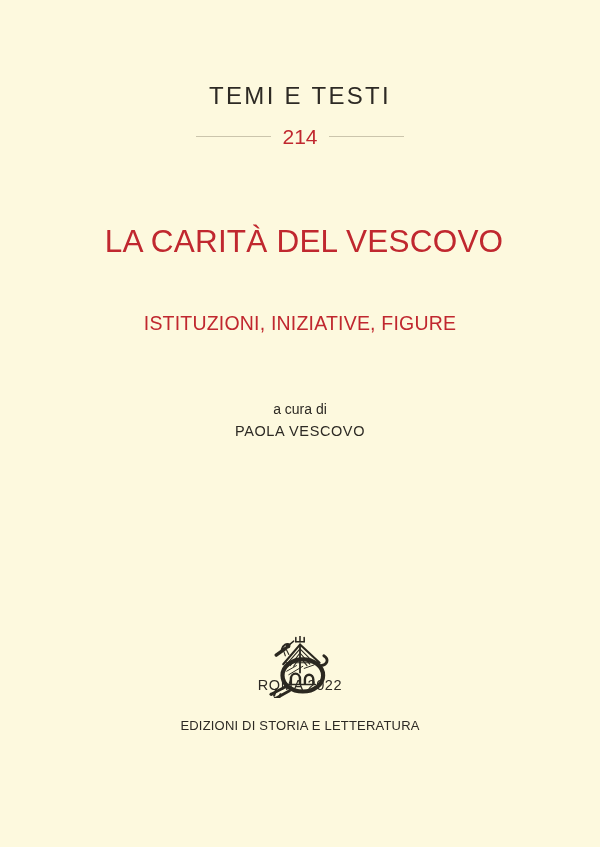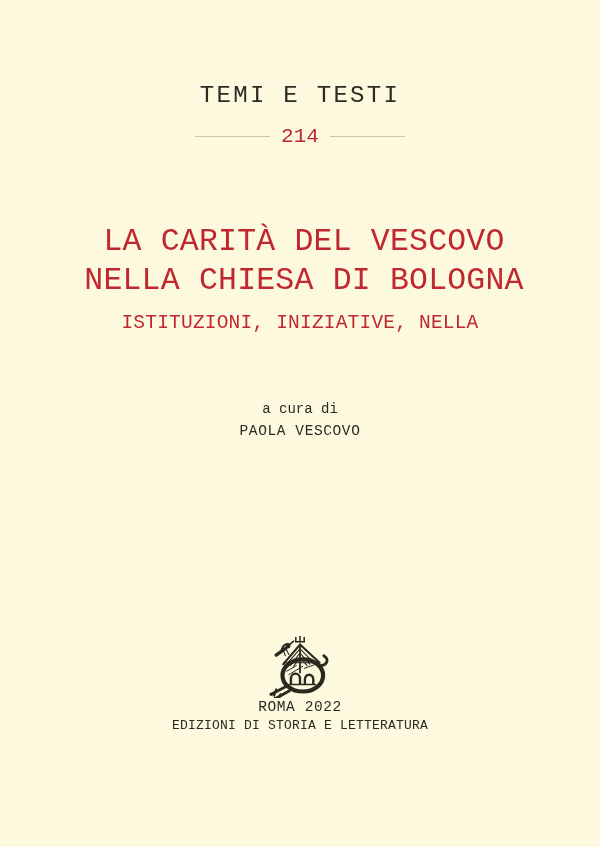--- a/index.html
+++ b/index.html
@@ -6,21 +6,21 @@
     margin: 0;
     padding: 0;
     background: var(--bg, #FDF9DE);
   }
   .cover {
     position: relative;
     width: 600px;
     height: 847px;
     margin: 0 auto;
     background: var(--bg, #FDF9DE);
-    font-family: Liberation Mono, monospace;
+    font-family: Liberation Sans, sans-serif;
     color: var(--ink, #2D2A24);
     overflow: hidden;
   }
   .centered {
     position: absolute;
     left: 0;
     width: 100%;
     text-align: center;
   }
   .series {
@@ -88,21 +88,21 @@
     transform: translateX(-50%);
     width: 70px;
     height: 62px;
   }
   .logo-wrap svg {
     display: block;
     width: 100%;
     height: 100%;
   }
   .place-year {
-    top: 699px;
+    top: 677px;
     font-size: 14.5px;
     letter-spacing: 0.6px;
     line-height: 17px;
   }
   .publisher {
     top: 717px;
     font-size: 13px;
     letter-spacing: 0.2px;
     line-height: 18px;
   }
@@ -115,25 +115,24 @@
   <div class="centered series">TEMI E TESTI</div>
 
   <div class="series-number-row">
     <span class="rule"></span>
     <span class="series-number">214</span>
     <span class="rule"></span>
   </div>
 
   <h1 class="centered title">
     <span>LA CARITÀ DEL VESCOVO</span><br>
-    <span>NELLA CHIESA DI BOLOGNA</span>
   </h1>
 
   <h2 class="centered subtitle">
-    <span>ISTITUZIONI, INIZIATIVE, NELLA</span><br>
+    <span>ISTITUZIONI, INIZIATIVE, FIGURE</span><br>
   </h2>
 
   <div class="centered byline">a cura di</div>
 
   <div class="centered editor-name">PAOLA VESCOVO</div>
 
   <div class="logo-wrap">
 
     <svg viewBox="0 0 100 88" fill="none" stroke="#2B2820" stroke-linecap="round">
 

